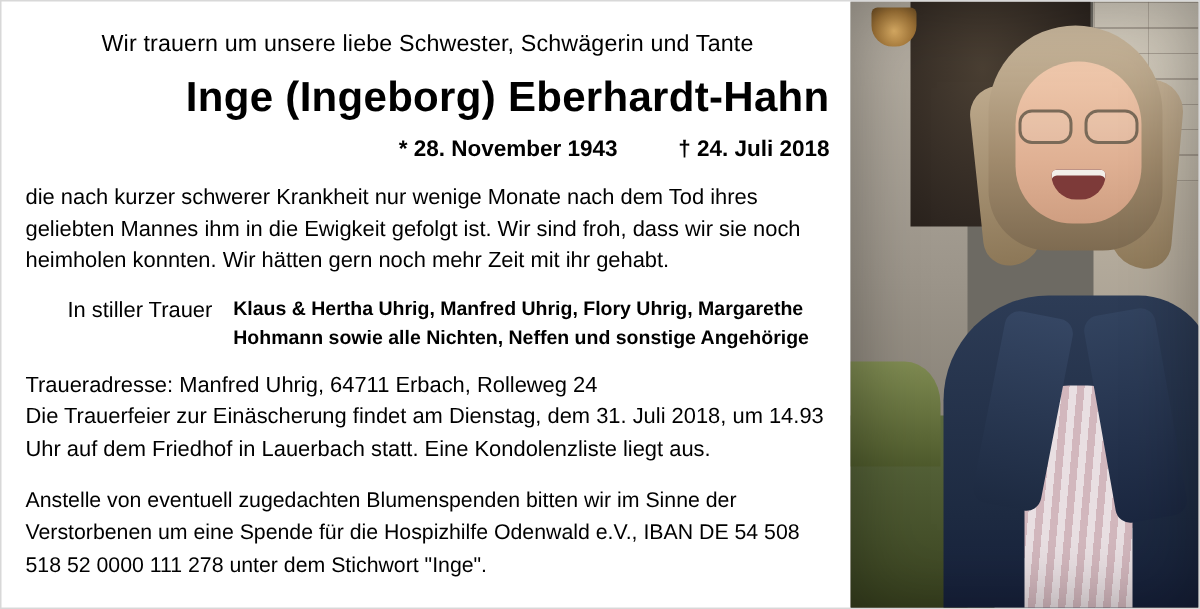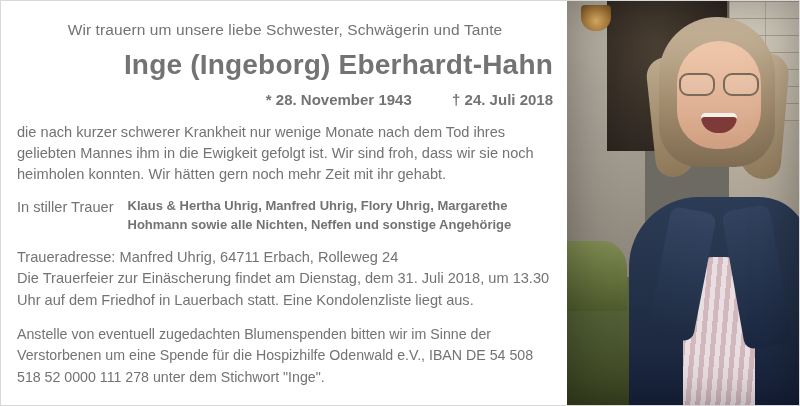--- a/index.html
+++ b/index.html
@@ -20,21 +20,21 @@
     border: 1px solid #d8d8d8;
   }
   .notice {
     position: absolute;
     left: 0;
     top: 0;
     width: 568px;
     height: 406px;
     box-sizing: border-box;
     padding: 14px 16px 10px 16px;
-    color: #737373;
+    color: #000000;
   }
   .line-intro {
     font-size: 15.5px;
     text-align: center;
     letter-spacing: 0.1px;
     margin-top: 6px;
     margin-bottom: 10px;
   }
   .name {
     font-size: 28px;
@@ -57,20 +57,21 @@
   .para {
     font-size: 14.6px;
     line-height: 1.45;
     text-align: left;
     margin-bottom: 12px;
   }
   .mourners-block {
     display: flex;
     align-items: flex-start;
     margin-bottom: 12px;
+    margin-left: 28px;
   }
   .mourners-label {
     font-size: 14.6px;
     line-height: 1.45;
     white-space: nowrap;
     padding-right: 14px;
     flex: 0 0 auto;
   }
   .mourners-names {
     font-size: 13px;
@@ -261,21 +262,21 @@
     <div class="para">die nach kurzer schwerer Krankheit nur wenige Monate nach dem Tod ihres geliebten Mannes ihm in die Ewigkeit gefolgt ist. Wir sind froh, dass wir sie noch heimholen konnten. Wir hätten gern noch mehr Zeit mit ihr gehabt.</div>
 
     <div class="mourners-block">
       <div class="mourners-label">In stiller Trauer</div>
       <div class="mourners-names">Klaus &amp; Hertha Uhrig, Manfred Uhrig, Flory Uhrig, Margarethe Hohmann
 sowie alle Nichten, Neffen und sonstige Angehörige</div>
     </div>
 
     <div class="address">Traueradresse: Manfred Uhrig, 64711 Erbach, Rolleweg 24</div>
 
-    <div class="ceremony">Die Trauerfeier zur Einäscherung findet am Dienstag, dem 31. Juli 2018, um 13.30 Uhr auf dem Friedhof in Lauerbach statt. Eine Kondolenzliste liegt aus.</div>
+    <div class="ceremony">Die Trauerfeier zur Einäscherung findet am Dienstag, dem 31. Juli 2018, um 14.93 Uhr auf dem Friedhof in Lauerbach statt. Eine Kondolenzliste liegt aus.</div>
 
     <div class="donation">Anstelle von eventuell zugedachten Blumenspenden bitten wir im Sinne der Verstorbenen um eine Spende für die Hospizhilfe Odenwald e.V., IBAN DE 54 508 518 52 0000 111 278 unter dem Stichwort "Inge".</div>
   </div>
 
   <div class="photo">
     <div class="ph-wallL"></div>
     <div class="ph-wallR"></div>
     <div class="ph-brick"></div>
     <div class="ph-dark"></div>
     <div class="ph-lamp"></div>

